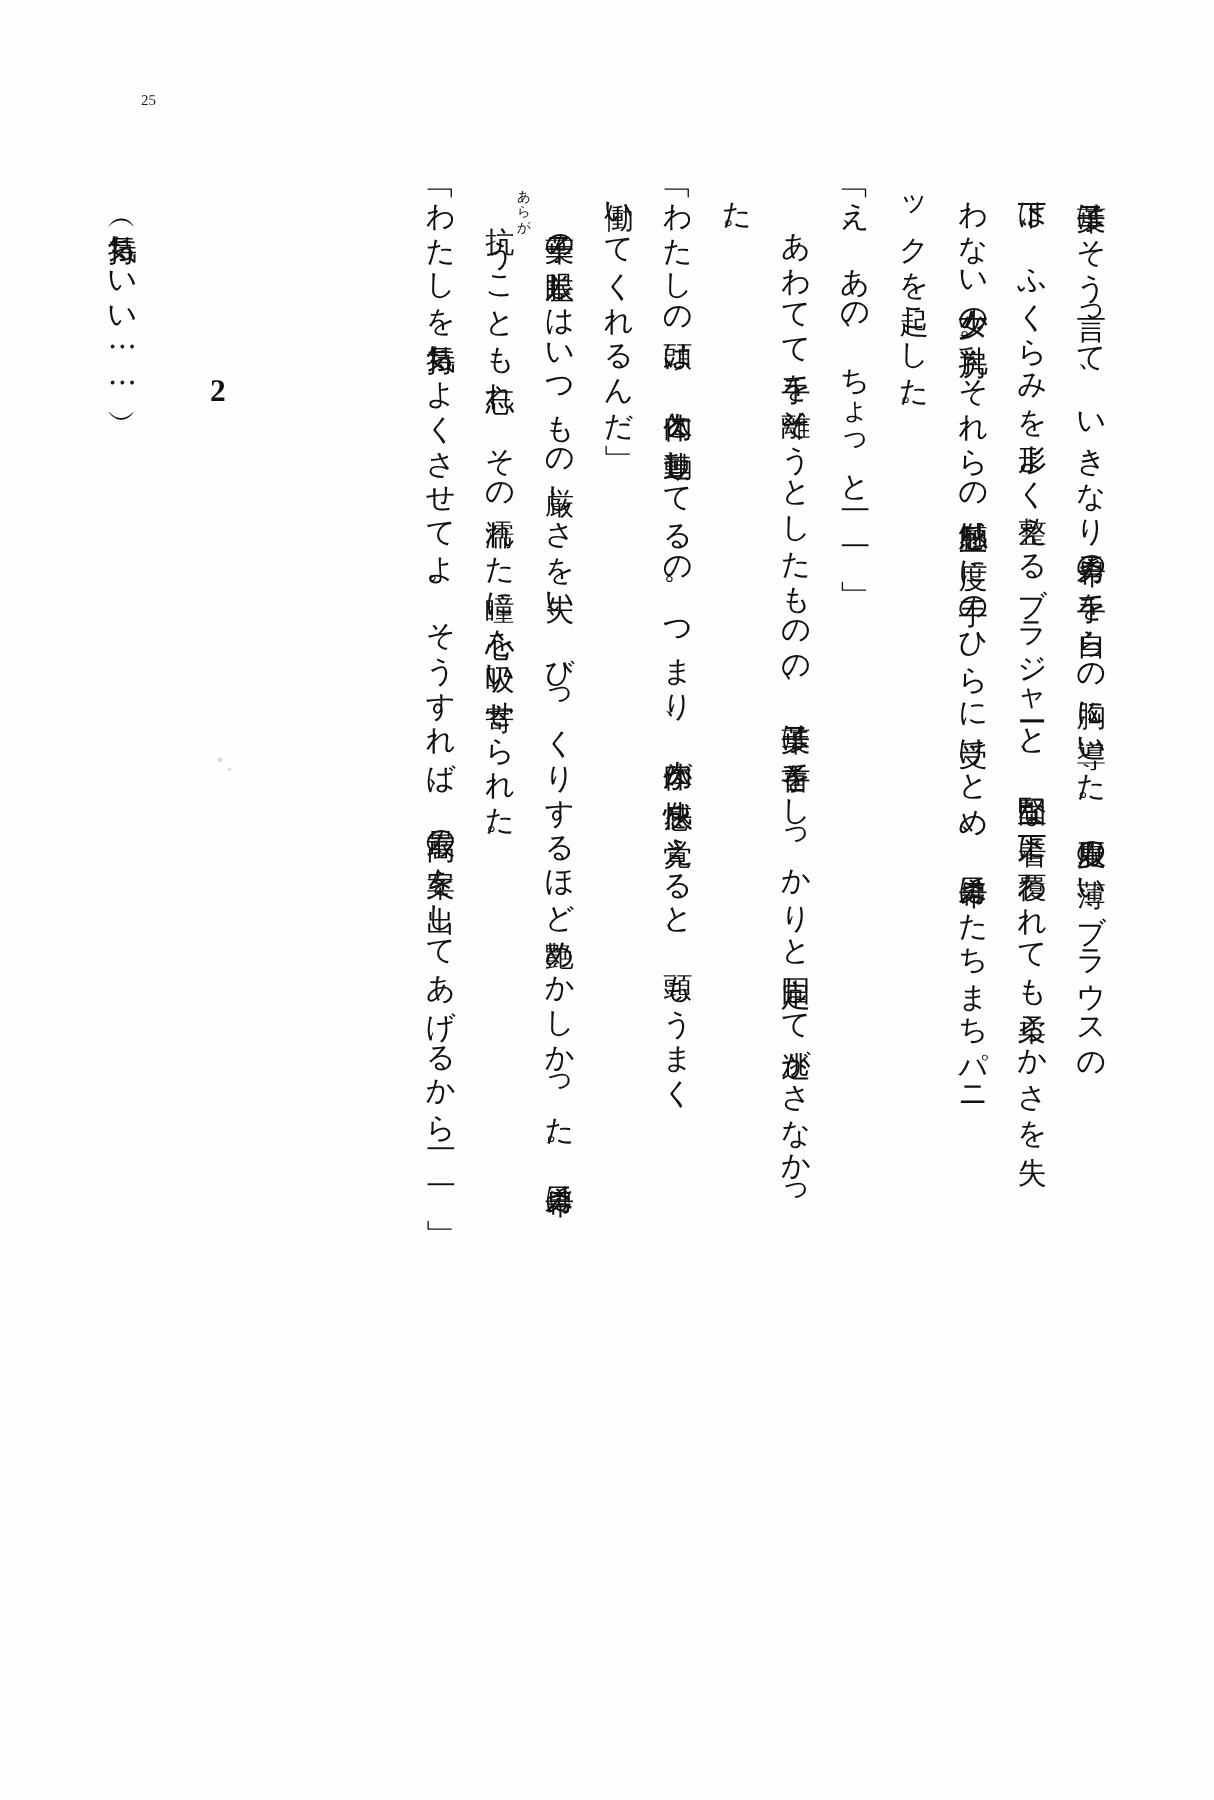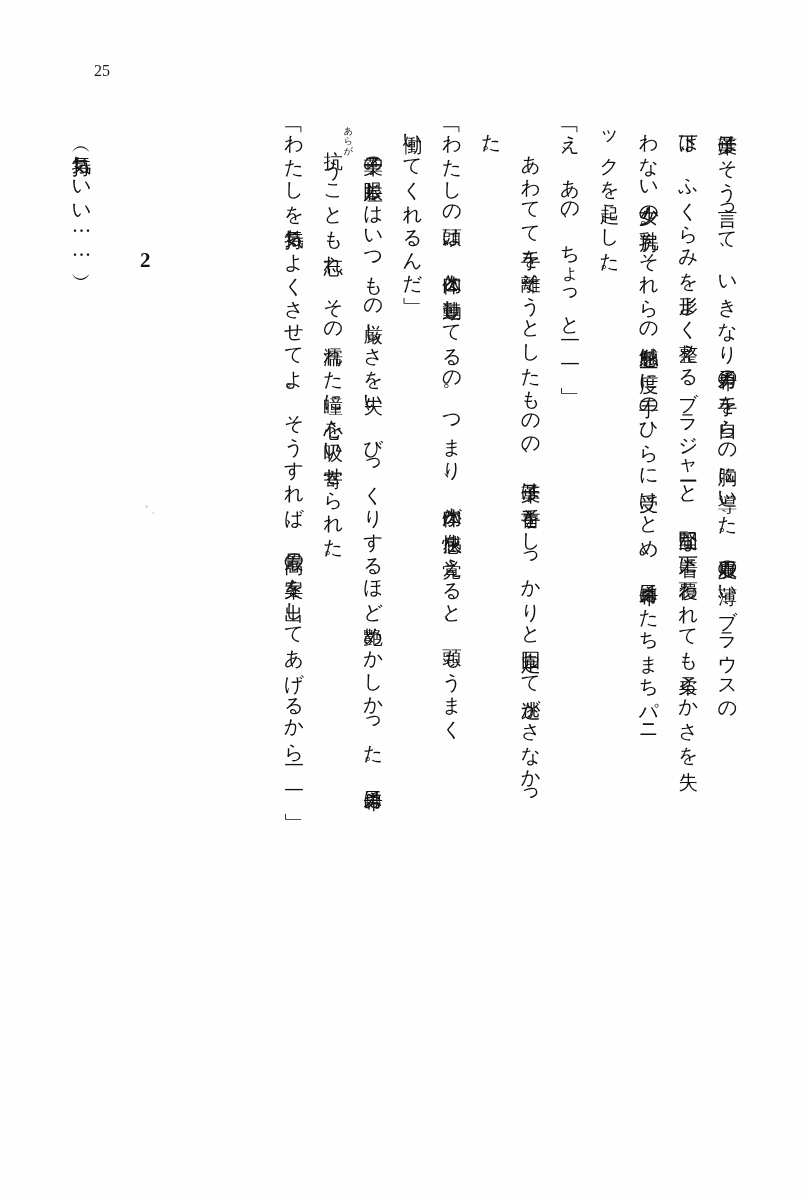--- a/index.html
+++ b/index.html
@@ -17,21 +17,21 @@
     height: 1200px;
     overflow: hidden;
     background: #fefefe;
   }
 
   
   .page-number {
     position: absolute;
     left: 94px;
     top: 62px;
-    font-size: 16px;
+    font-size: 10px;
     color: #1a1a1a;
     font-family: "Liberation Serif", serif;
     letter-spacing: 0;
   }
 
   
   .vertical-body {
     position: absolute;
     top: 120px;
     right: 62px;

